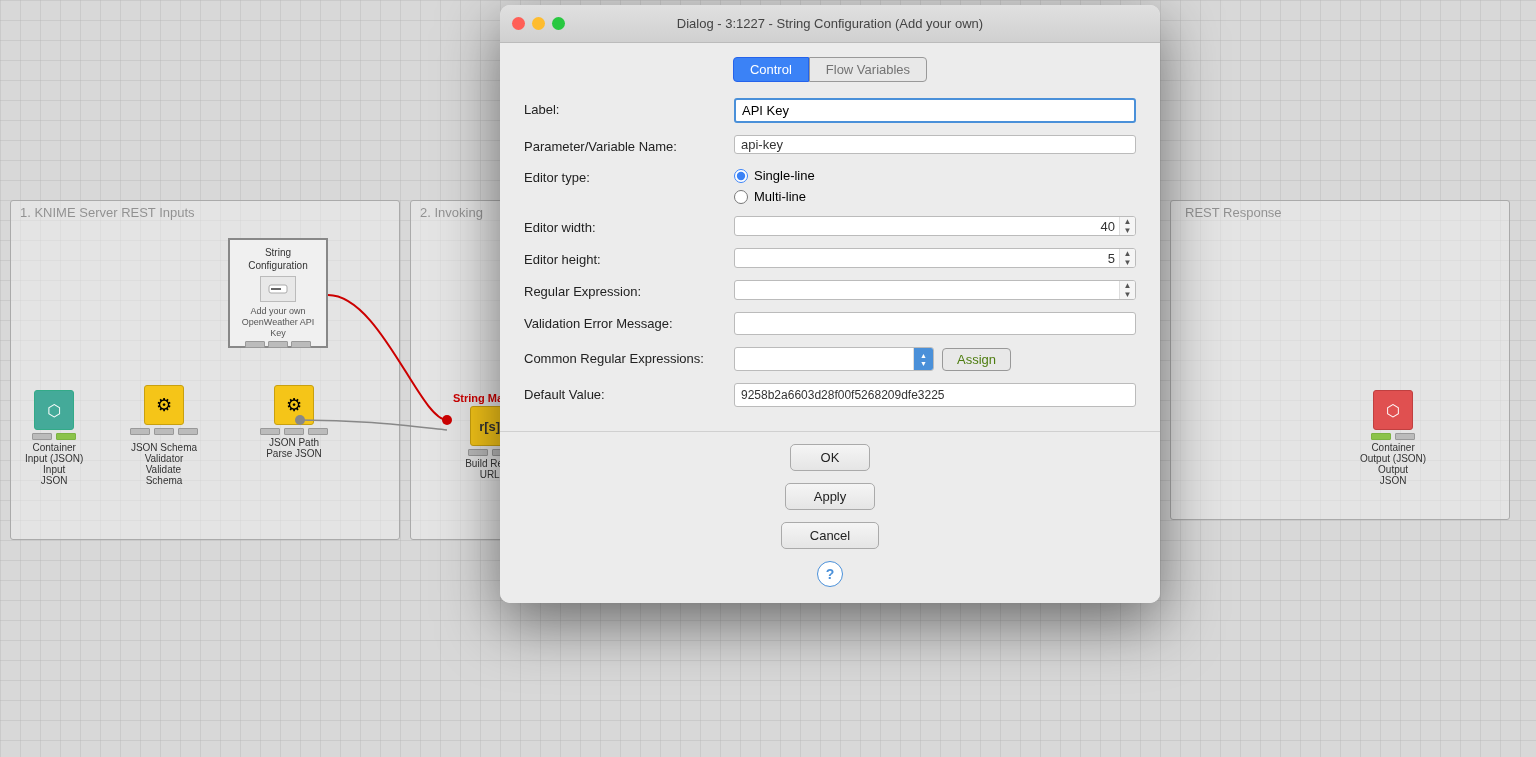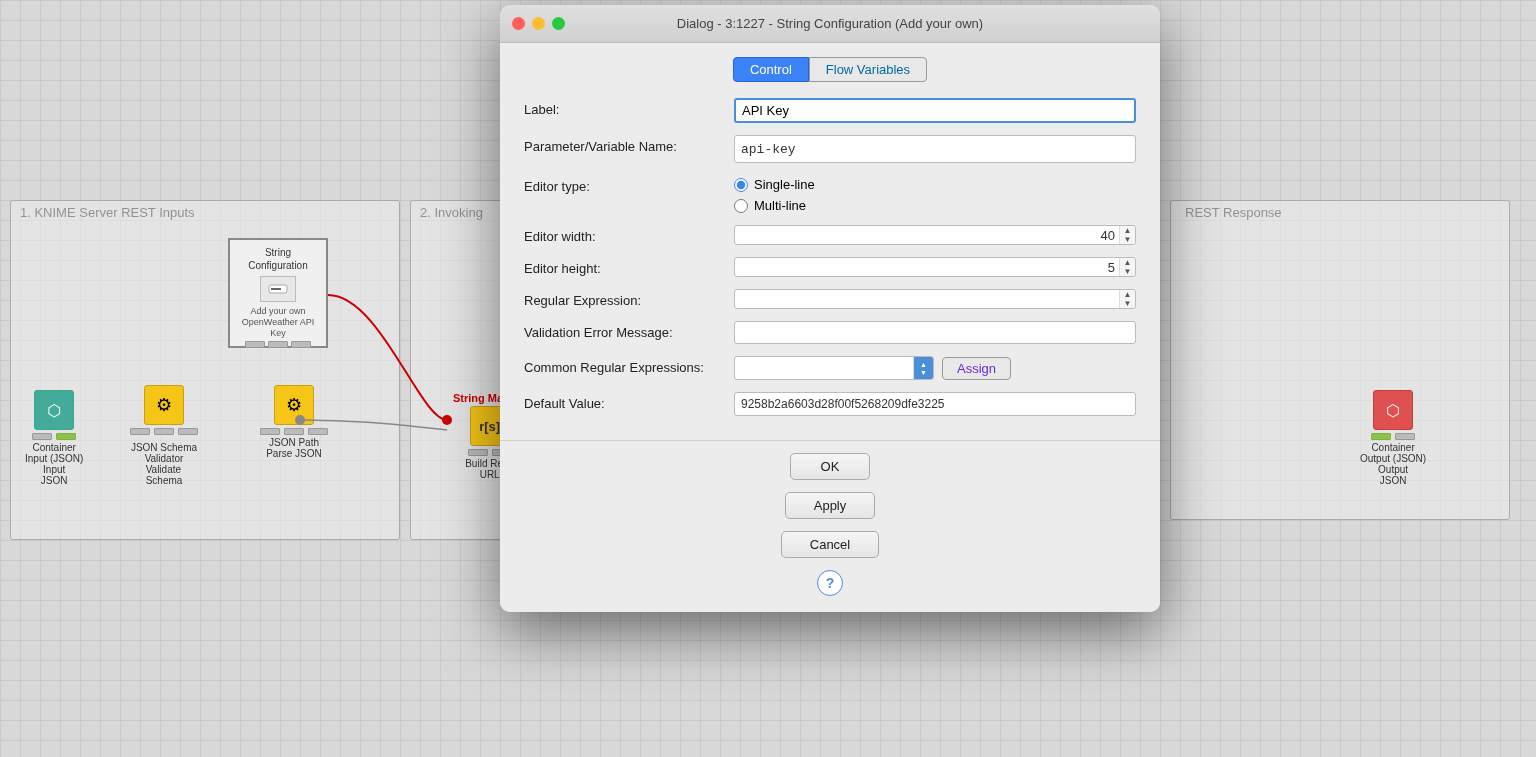--- a/index.html
+++ b/index.html
@@ -93,21 +93,21 @@
       padding: 14px 0 0 0;
       background: #ececec;
     }
 
     .tab-btn {
       padding: 4px 16px;
       font-size: 13px;
       border: 1px solid #999;
       cursor: pointer;
       background: #e8e8e8;
-      color: #0369a1;
+      color: #737373;
     }
 
     .tab-btn:first-child {
       border-radius: 4px 0 0 4px;
     }
 
     .tab-btn:last-child {
       border-radius: 0 4px 4px 0;
     }
 
@@ -169,24 +169,23 @@
     }
 
     .static-text-field {
       width: 100%;
       padding: 3px 6px;
       border: 1px solid #bbb;
       border-radius: 3px;
       font-size: 13px;
       background: white;
       color: #333;
-      height: 28px;
-      display: flex;
-      align-items: center;
-      font-family: Liberation Mono, monospace;
+      height: 19px;
+      display: flex;
+      align-items: center;
     }
 
     .radio-group {
       display: flex;
       flex-direction: column;
       gap: 6px;
       padding-top: 2px;
     }
 
     .radio-item {
@@ -284,21 +283,21 @@
       gap: 8px;
     }
 
     .assign-btn {
       padding: 3px 14px;
       background: #e8e8e8;
       border: 1px solid #999;
       border-radius: 4px;
       font-size: 13px;
       cursor: pointer;
-      color: #6d28d9;
+      color: #4d7c0f;
     }
 
     .default-value-text {
       width: 100%;
       padding: 3px 6px;
       border: 1px solid #bbb;
       border-radius: 3px;
       font-size: 12px;
       background: white;
       color: #333;

